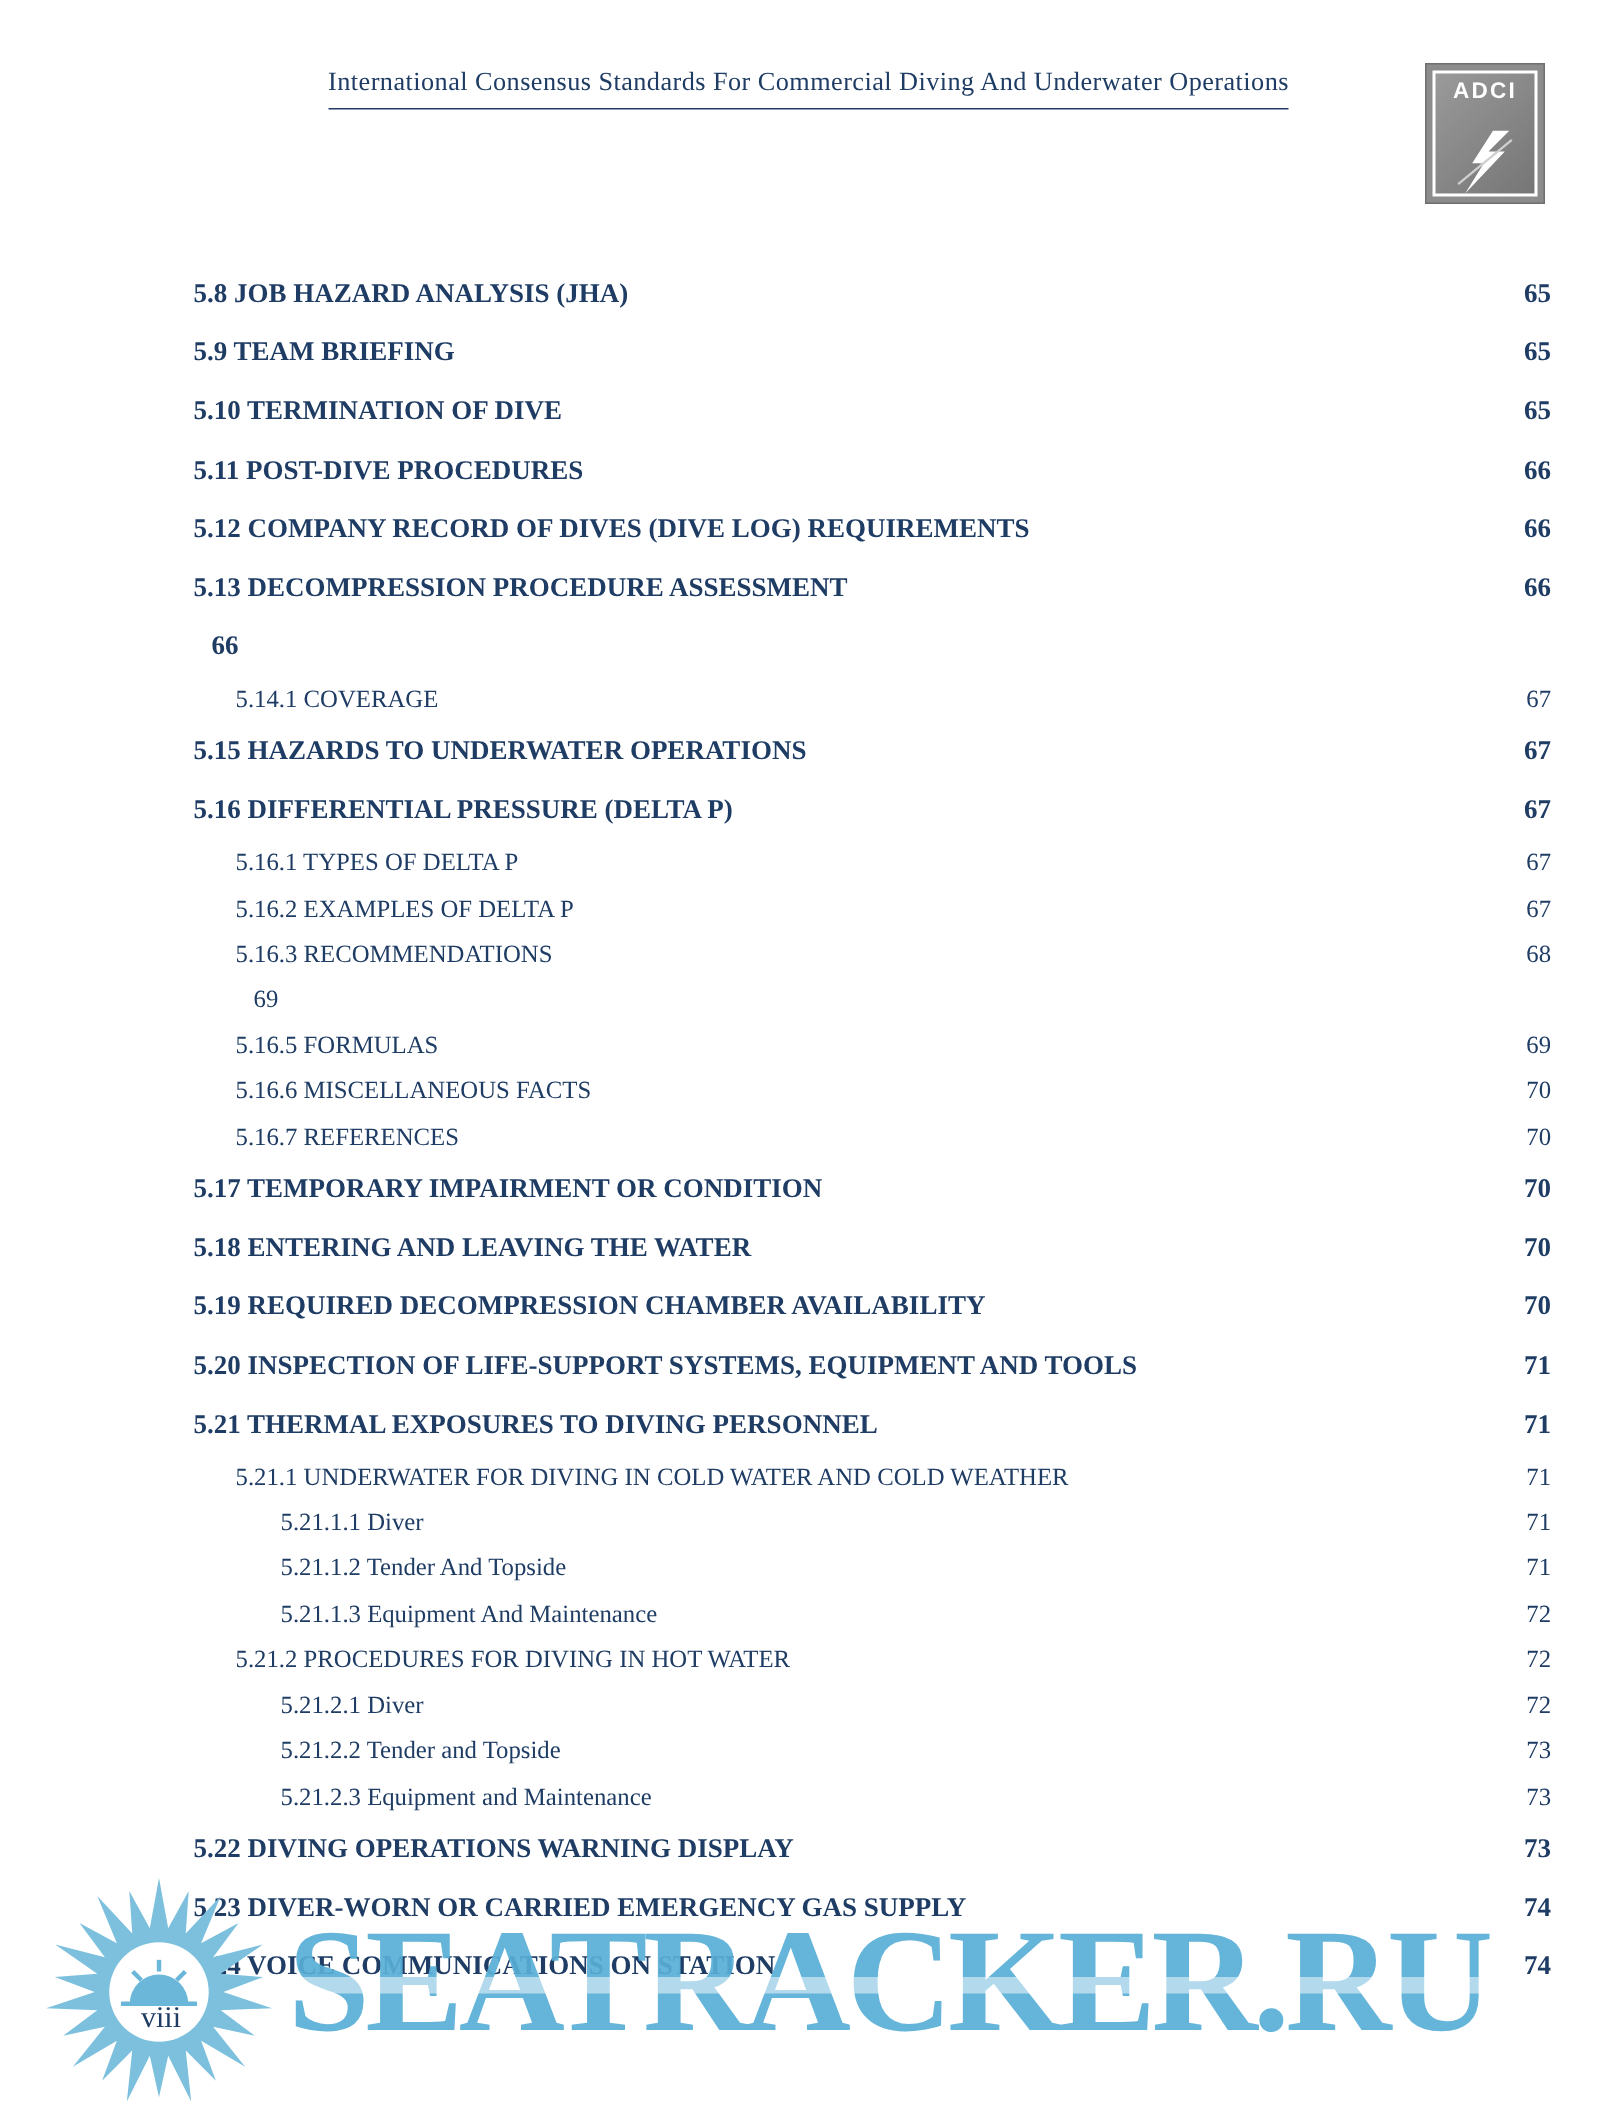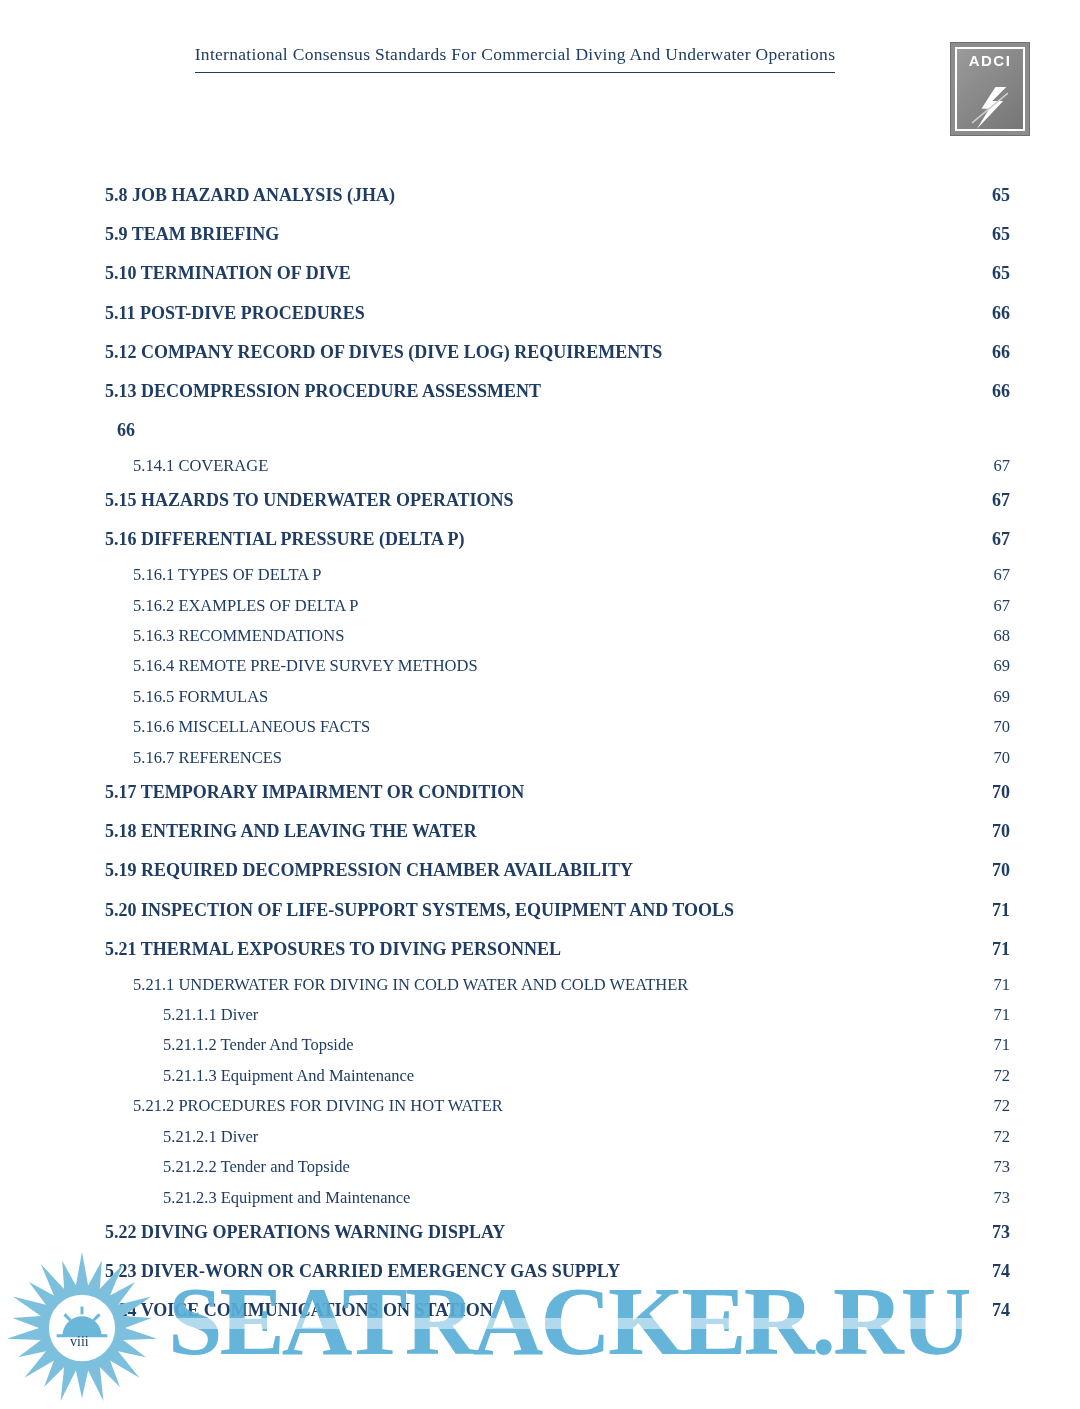--- a/index.html
+++ b/index.html
@@ -1,20 +1,20 @@
 <!DOCTYPE html>
 <html><head>
 <meta charset="utf-8">
 <style>
   html,body { margin:0; padding:0; background:#ffffff; }
   body {
     width:1080px; height:1409px; position:relative; overflow:hidden;
     font-family:"Liberation Serif", serif; color:#1e3c64;
   }
-  .page { position:absolute; inset:0; }
+  .page { position:absolute; inset:0;margin-left:24px; }
 
   
   .header { position:absolute; top:44px; left:100px; width:830px; text-align:center; z-index:1; }
   .header-title {
     display:inline-block; font-size:17.5px; letter-spacing:0.3px;
     padding-bottom:7px; border-bottom:1.6px solid #1e3c64;
   }
 
   
   .adci-logo {
@@ -36,21 +36,21 @@
   
   .toc { position:absolute; left:105px; top:176px; width:905px; z-index:1; }
   .toc-row { display:flex; justify-content:space-between; align-items:flex-end; line-height:1.18; }
   .toc-row.lvl1 { font-weight:bold; font-size:18px; padding:9px 0; }
   .toc-row.lvl2 { font-size:16.5px; padding:5.5px 0 5.5px 28px;gap:31px; }
   .toc-row.lvl3 { font-size:16.5px; padding:5.5px 0 5.5px 58px; }
   .toc-label { text-align:left; }
   .toc-page { text-align:right; padding-left:12px; white-space:nowrap; }
 
   
-  .page-number { position:absolute; left:70px; top:1334px; font-size:14px; z-index:6; }
+  .page-number { position:absolute; left:70px; top:1334px; font-size:20px; z-index:6; }
 
   
   .watermark {
     position:absolute; left:168px; top:1272px; width:900px; z-index:4;
     font-family:"Liberation Serif", serif; font-weight:bold;
     font-size:98px; letter-spacing:-3px; line-height:1;
     color:#58aed6; opacity:0.92; white-space:nowrap;
   }
   .watermark-stripe {
     position:absolute; left:168px; top:1318px; width:890px; height:11px;
@@ -123,21 +123,20 @@
       </div>
       <div class="toc-row lvl2">
         <span class="toc-label">5.16.2 EXAMPLES OF DELTA P</span>
         <span class="toc-page">67</span>
       </div>
       <div class="toc-row lvl2">
         <span class="toc-label">5.16.3 RECOMMENDATIONS</span>
         <span class="toc-page">68</span>
       </div>
       <div class="toc-row lvl2">
-        <span class="toc-label">5.16.4 REMOTE PRE-DIVE SURVEY METHODS</span>
         <span class="toc-page">69</span>
       </div>
       <div class="toc-row lvl2">
         <span class="toc-label">5.16.5 FORMULAS</span>
         <span class="toc-page">69</span>
       </div>
       <div class="toc-row lvl2">
         <span class="toc-label">5.16.6 MISCELLANEOUS FACTS</span>
         <span class="toc-page">70</span>
       </div>

